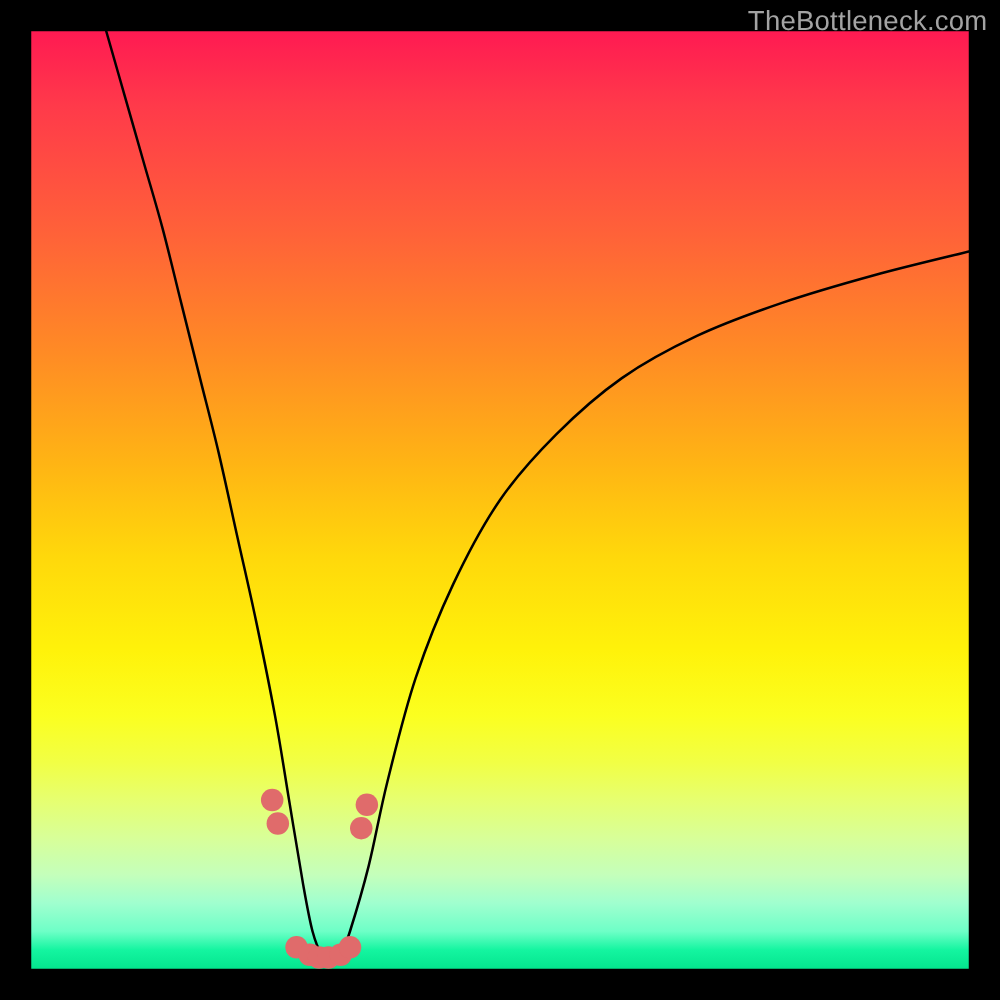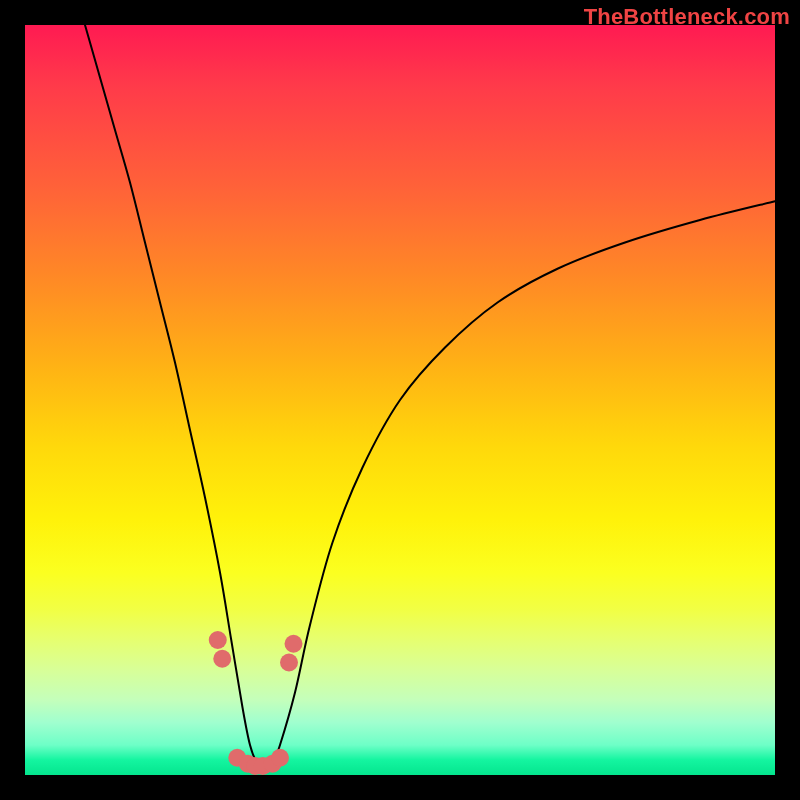--- a/index.html
+++ b/index.html
@@ -43,23 +43,23 @@
       #a0ffcf 93%,
       #6effc7 96%,
       #14f5a0 98%,
       #04e58e 100%
     );
   }
   .watermark {
     position: absolute;
     top: 4px;
     right: 10px;
-    color: #ef4444;
+    color: #a3a3a3;
     font-size: 22px;
-    font-weight: 700;
+    font-weight: 400;
     letter-spacing: 0.2px;
     user-select: none;
   }
   svg.curve {
     position: absolute;
     top: 0;
     left: 0;
     width: 750px;
     height: 750px;
     overflow: visible;

